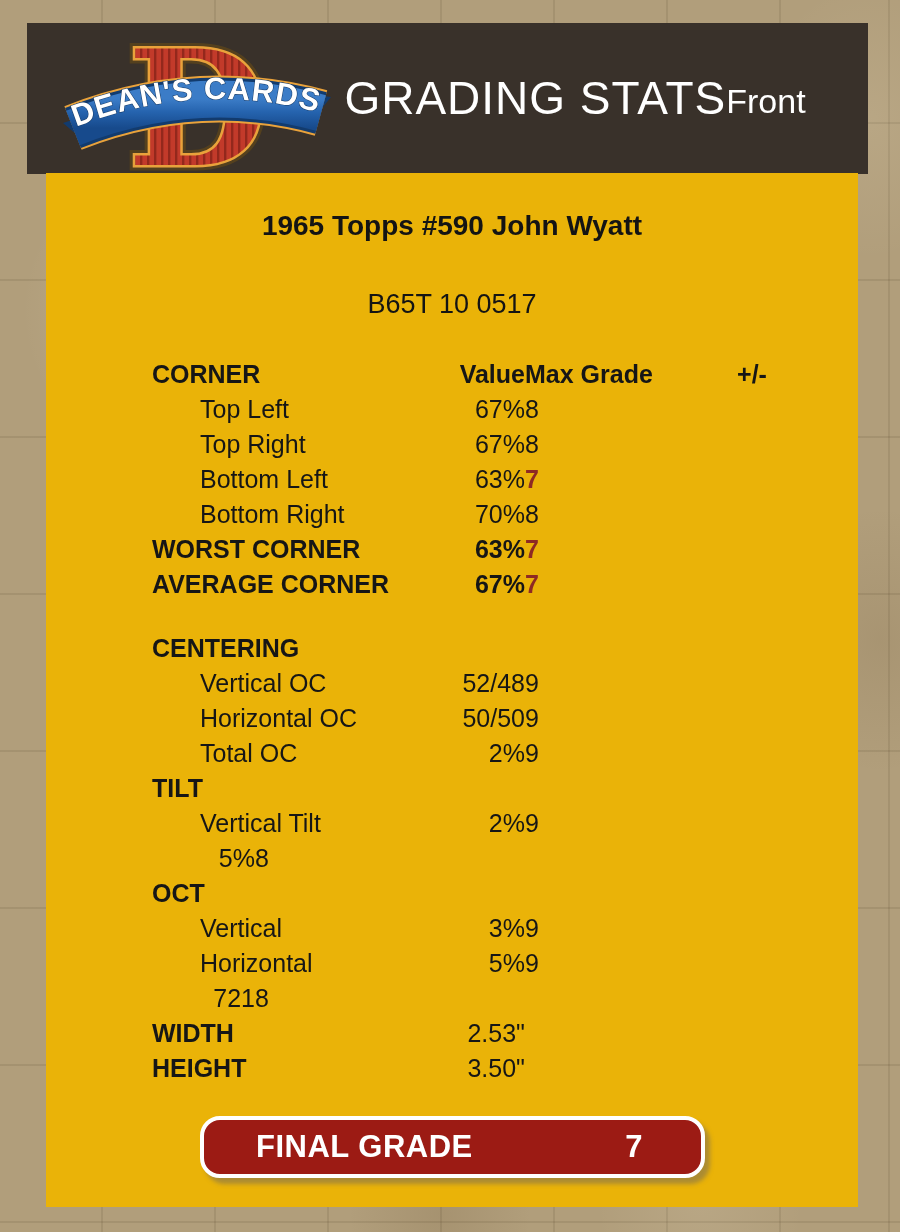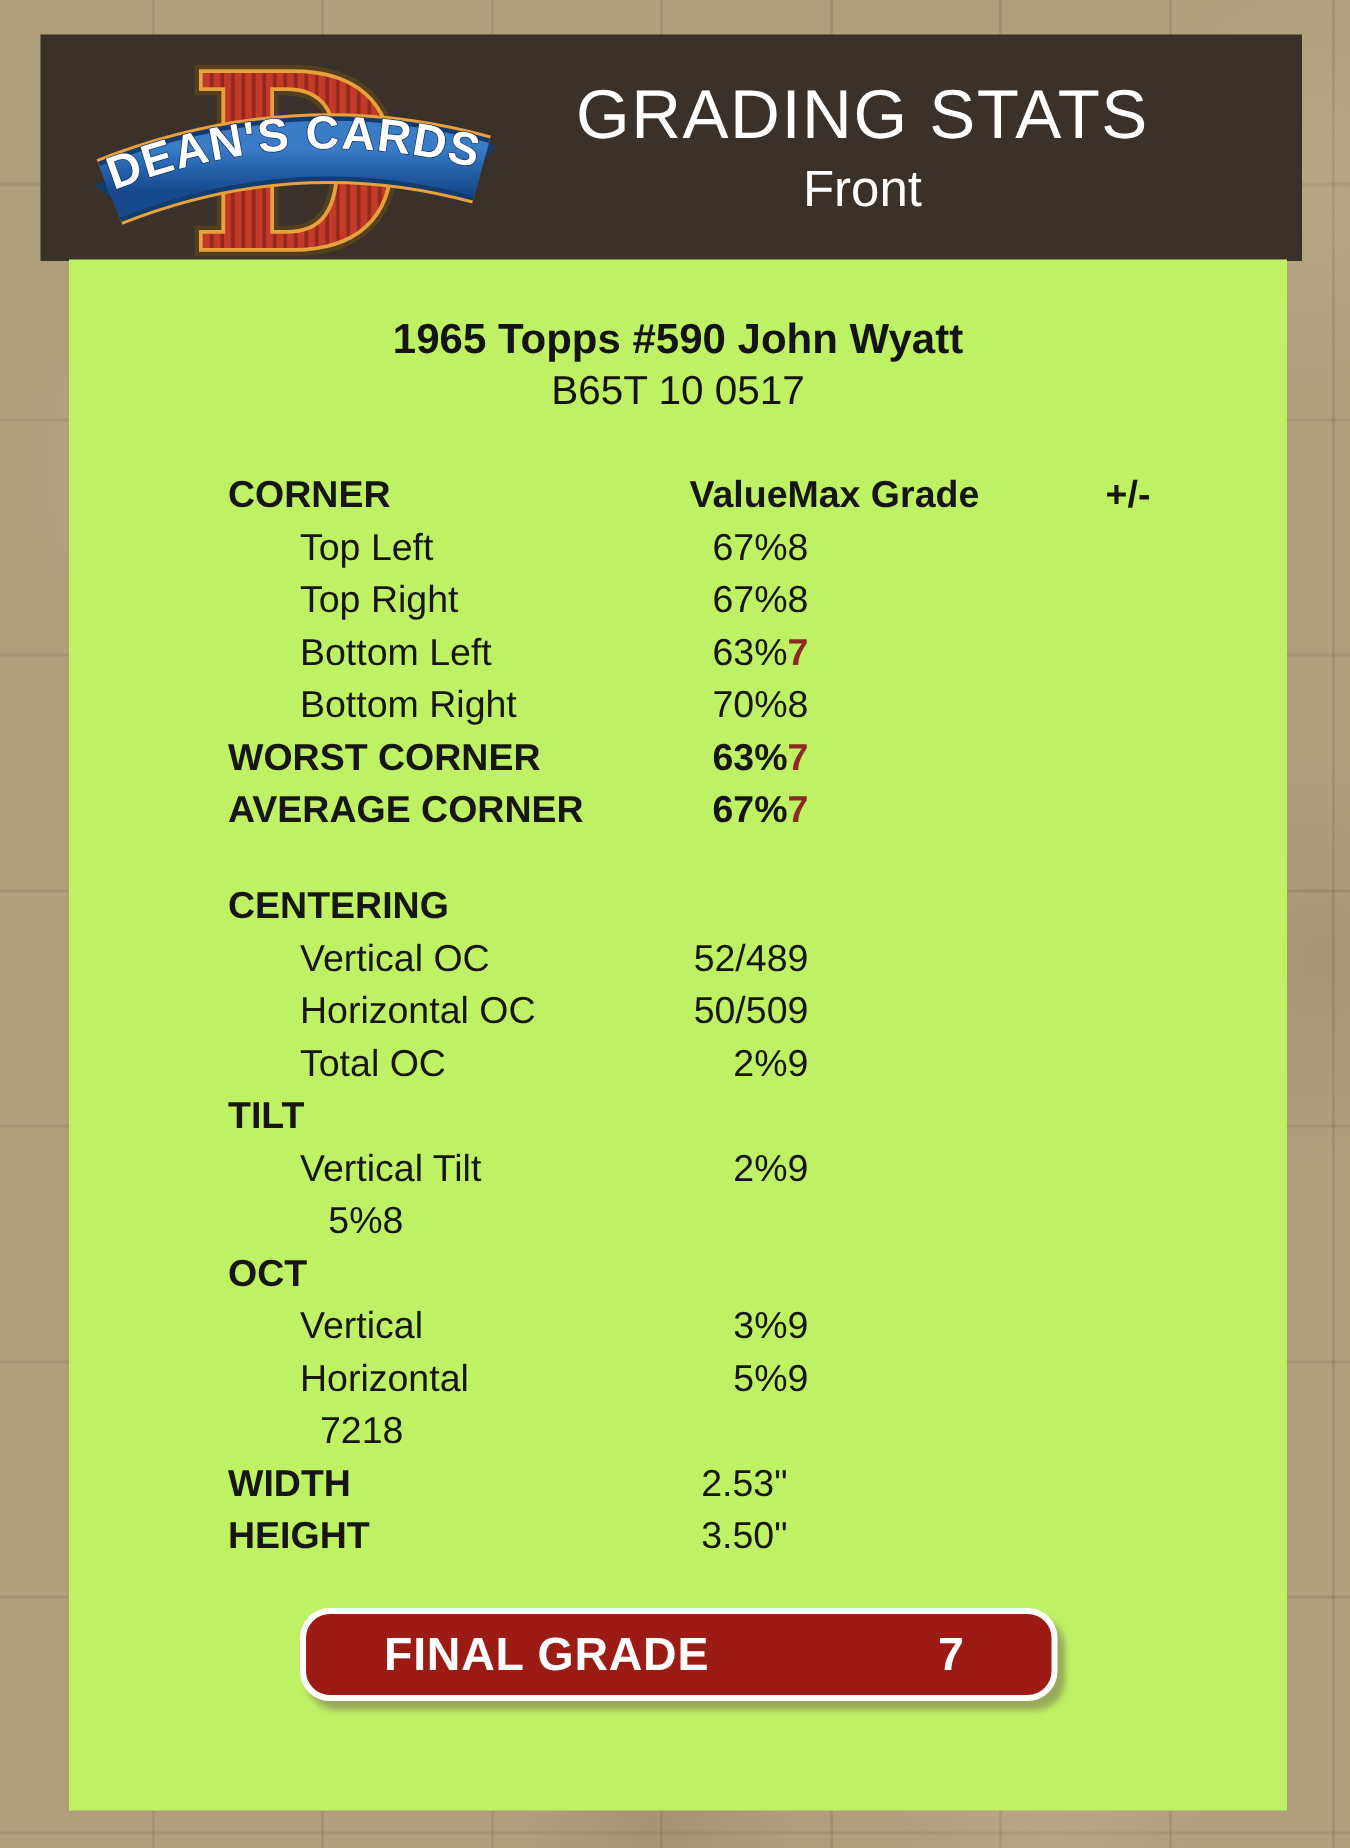--- a/index.html
+++ b/index.html
@@ -23,32 +23,32 @@
       repeating-linear-gradient(0deg, rgba(74,56,32,.12) 0 2px, transparent 2px 157px);
     background-position:0 0,0 0,0 0,0 0,0 0,-12px 0,0 -9px;
   }
   .header-box {
     position:absolute; left:27px; top:23px; width:841px; height:151px;
     background:#39312A;
   }
   .logo { position:absolute; left:32px; top:4px; width:276px; height:146px; cursor:pointer; }
   .header-titles {
     position:absolute; left:255px; right:0; top:0; height:100%;
-    display:flex; flex-direction:column; justify-content:center; align-items:center;
+    display:flex; flex-direction:row; justify-content:center; align-items:center;
     color:#FFFFFF; text-align:center;
   }
   .h-title { font-size:46px; letter-spacing:1px; line-height:1.1; }
   .h-sub   { font-size:34px; margin-top:6px; }
   .panel {
     position:absolute; left:46px; top:173px; width:812px; height:1034px;
-    background:#bef264;
+    background:#eab308;
     padding-top:36px;
   }
   .card-title { font-size:28px; font-weight:bold; color:#141414; text-align:center; line-height:34px; }
-  .card-code  { font-size:27px; color:#141414; text-align:center; line-height:34px; }
+  .card-code  { font-size:27px; color:#141414; text-align:center; line-height:34px;margin-top:44px; }
   .stats { margin:36px 0 0 106px; width:640px; font-size:25px; color:#161616; }
   .row { display:flex; line-height:35px; height:35px; }
   .row.gap { margin-top:29px; }
   .c1 { width:270px; }
   .c1.indent { padding-left:48px; }
   .c2 { width:103px; text-align:right; }
   .c3 { width:200px; text-align:left; }
   .c4 { width:54px;  text-align:center; }
   .bold { font-weight:bold; }
   .red { color:#8E2A24; font-weight:bold; }

